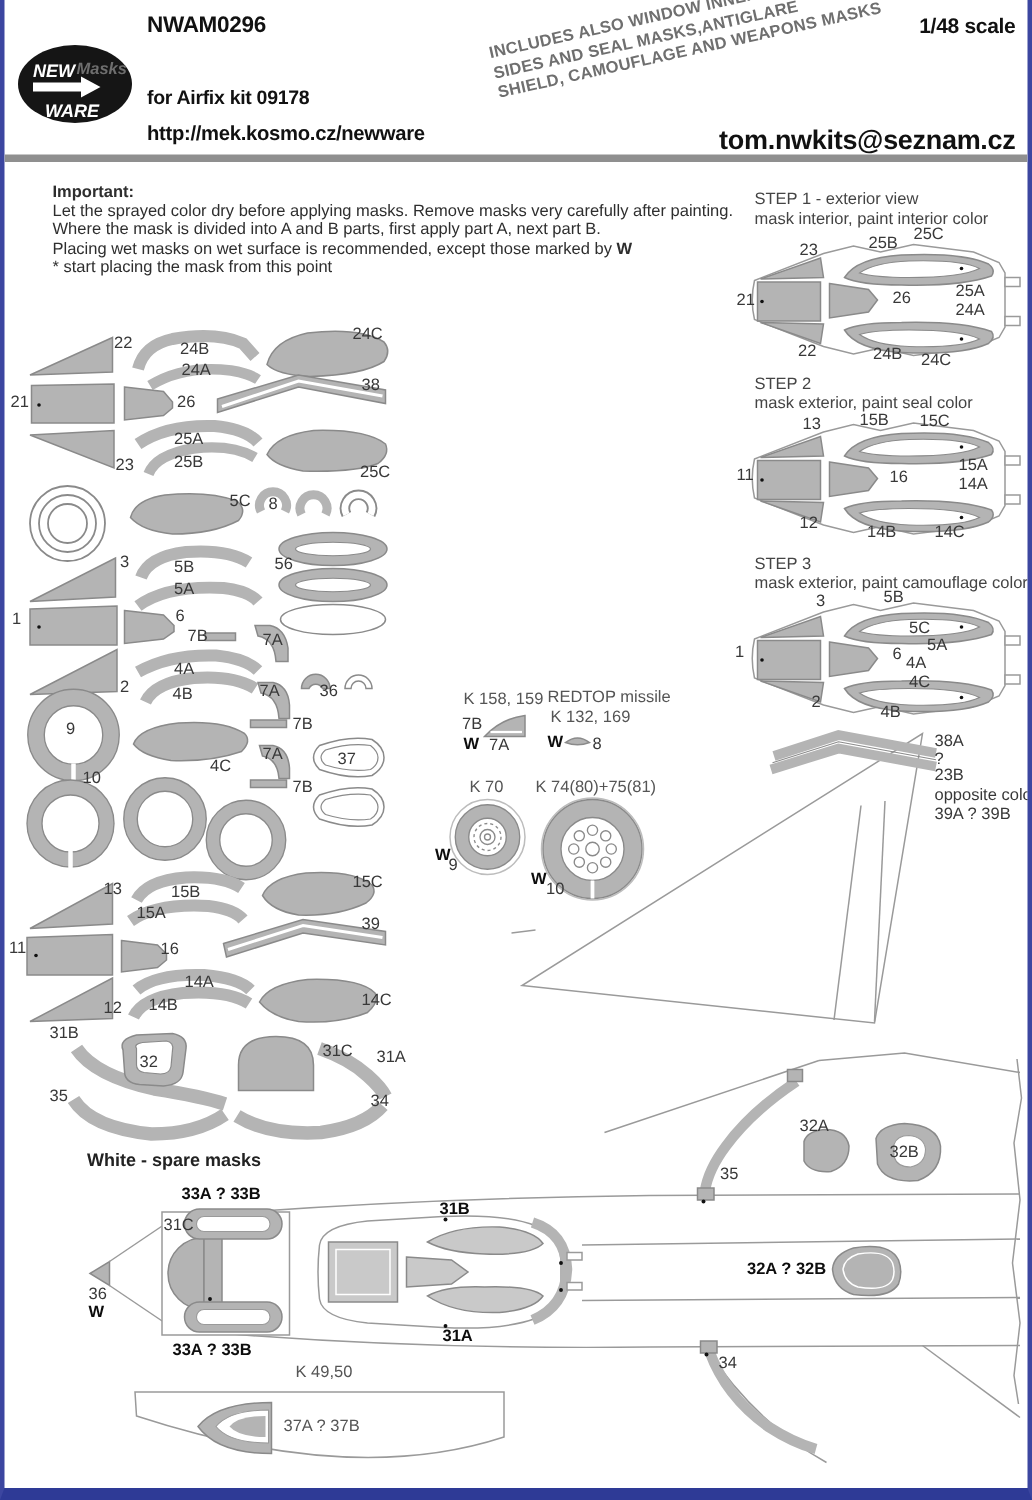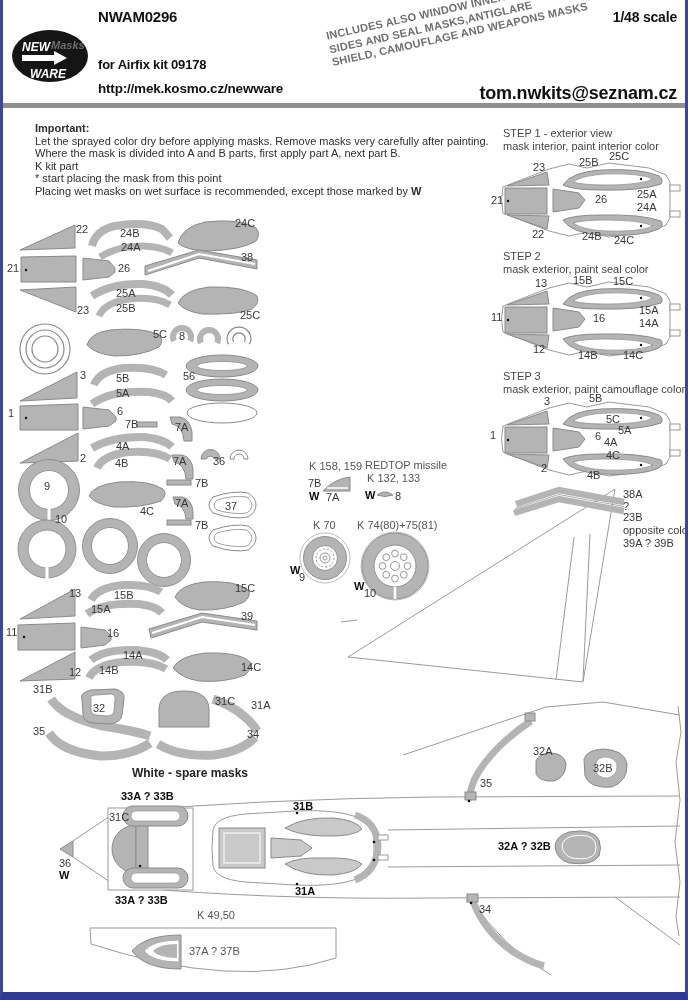--- a/index.html
+++ b/index.html
@@ -11,21 +11,21 @@
   .ht{position:absolute;font-weight:bold;color:#111;white-space:nowrap;letter-spacing:-0.2px;}
   .diag{position:absolute;left:322px;top:30px;width:360px;transform:rotate(-12.5deg);
         transform-origin:left top;font-size:11px;font-weight:bold;color:#6f6f6f;
         line-height:13.5px;letter-spacing:.2px;}
   .imp{position:absolute;left:32px;top:122px;width:500px;font-size:11px;line-height:12.5px;color:#2e2e2e;}
   .imp .t{font-weight:bold;}
   .n{position:absolute;font-size:11px;line-height:11px;color:#383838;white-space:nowrap;z-index:6;}
   .nb{font-weight:bold;color:#0d0d0d;}
   .g{color:#555;}
   .st{position:absolute;font-size:11px;line-height:13px;color:#444;white-space:nowrap;z-index:6;}
-  .cap{position:absolute;left:55px;top:766px;width:190px;text-align:right;
+  .cap{position:absolute;left:55px;top:766px;width:190px;text-align:left;
        font-size:12px;font-weight:bold;color:#222;}
   svg{position:absolute;overflow:visible;}
   svg text{font-family:"Liberation Sans",sans-serif;}
 </style>
 </head>
 <body>
 
 <div class="page">
 
   <svg style="left:6px;top:28px" width="84" height="58" viewBox="0 0 84 58">
@@ -47,23 +47,22 @@
     <div>SIDES AND SEAL MASKS,ANTIGLARE</div>
     <div>SHIELD, CAMOUFLAGE AND WEAPONS  MASKS</div>
   </div>
 
   <div class="hrule"></div>
 
   <div class="imp">
     <div class="t">Important:</div>
     <div>Let the sprayed color dry before applying masks. Remove masks very carefully after painting.</div>
     <div>Where the mask is divided into A and B parts, first apply part A, next part B.</div>
-    <div>K kit part</div>
+    <div><span>Placing wet masks on wet surface is recommended, except those marked by </span><span class="t">W</span></div>
     <div>*  start placing the mask from this point</div>
-    <div><span>Placing wet masks on wet surface is recommended, except those marked by </span><span class="t">W</span></div>
   </div>
 
   <svg width="0" height="0" style="position:absolute">
     <defs>
       <g id="canopy" stroke="#8a8a8a" stroke-width="1">
         <path d="M12,32 L58,14 L78,9 L96,13 L118,8 L158,13 L175,20 L179,27 L179,63 L175,70 L158,77 L118,82 L96,77 L78,81 L58,76 L12,58 Q9,45 12,32 Z" fill="#fff" stroke="#9a9a9a"></path>
         <rect x="179" y="30" width="10" height="6" fill="#fff" stroke="#9a9a9a"></rect>
         <rect x="179" y="56" width="10" height="6" fill="#fff" stroke="#9a9a9a"></rect>
         <rect x="14" y="33" width="42" height="26" fill="#b4b4b4"></rect>
         <path d="M16,31 L56,17 L58,30 Z" fill="#b4b4b4"></path>
@@ -275,21 +274,21 @@
   <span class="n g" style="left:306px;top:461px">K 158, 159</span>
   <span class="n" style="left:305px;top:478px">7B</span>
   <span class="n nb" style="left:306px;top:491px">W</span>
   <span class="n" style="left:323px;top:492px">7A</span>
   <svg style="left:319px;top:475px" width="30" height="18" viewBox="0 0 30 18">
     <path d="M1,16 L28,16 L28,2 Q12,4 1,16 Z" fill="#b4b4b4" stroke="#8a8a8a"></path>
     <path d="M5,13 L26,13" stroke="#fff" stroke-width="1.5" fill="none"></path>
   </svg>
 
   <span class="n g" style="left:362px;top:460px">REDTOP missile</span>
-  <span class="n g" style="left:364px;top:473px">K 132, 133</span>
+  <span class="n g" style="left:364px;top:473px">K 132, 169</span>
   <span class="n nb" style="left:362px;top:490px">W</span>
   <span class="n" style="left:392px;top:491px">8</span>
   <svg style="left:372px;top:489px" width="20" height="10" viewBox="0 0 20 10">
     <path d="M2,6 Q10,0 18,6 Q10,9 2,6 Z" fill="#b4b4b4" stroke="#8a8a8a"></path>
   </svg>
 
   <span class="n g" style="left:310px;top:520px">K 70</span>
   <span class="n g" style="left:354px;top:520px">K 74(80)+75(81)</span>
   <svg style="left:294px;top:530px" width="56" height="56" viewBox="0 0 56 56" fill="none" stroke="#8a8a8a">
     <circle cx="28" cy="28" r="25" stroke="#bdbdbd"></circle>

